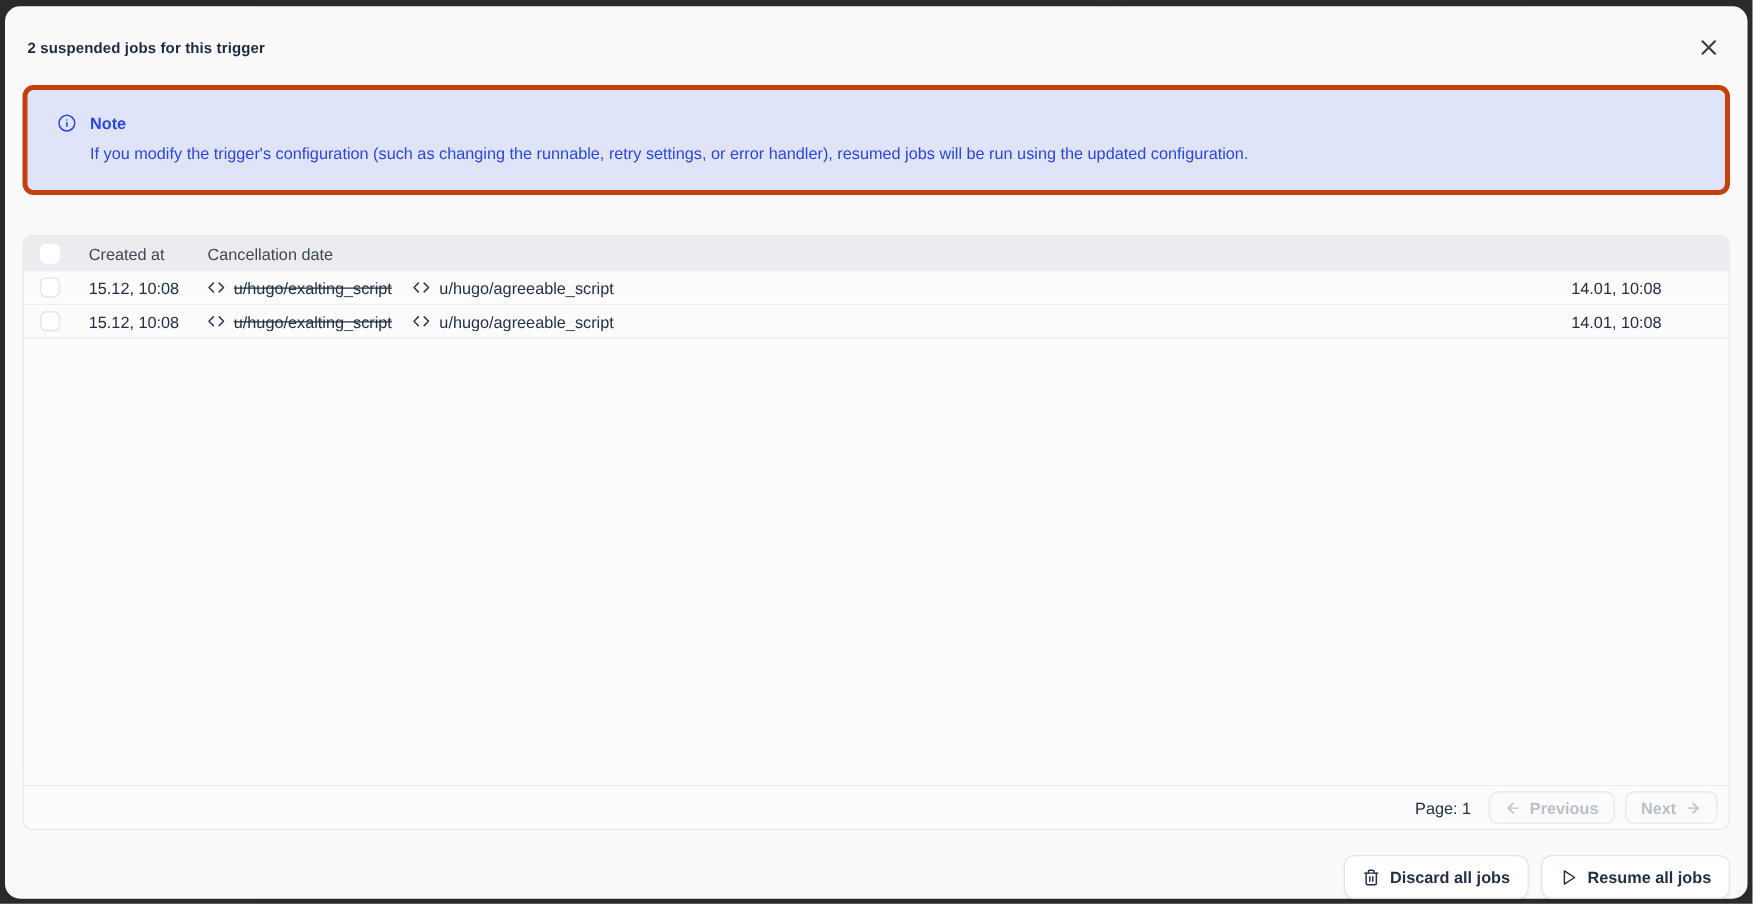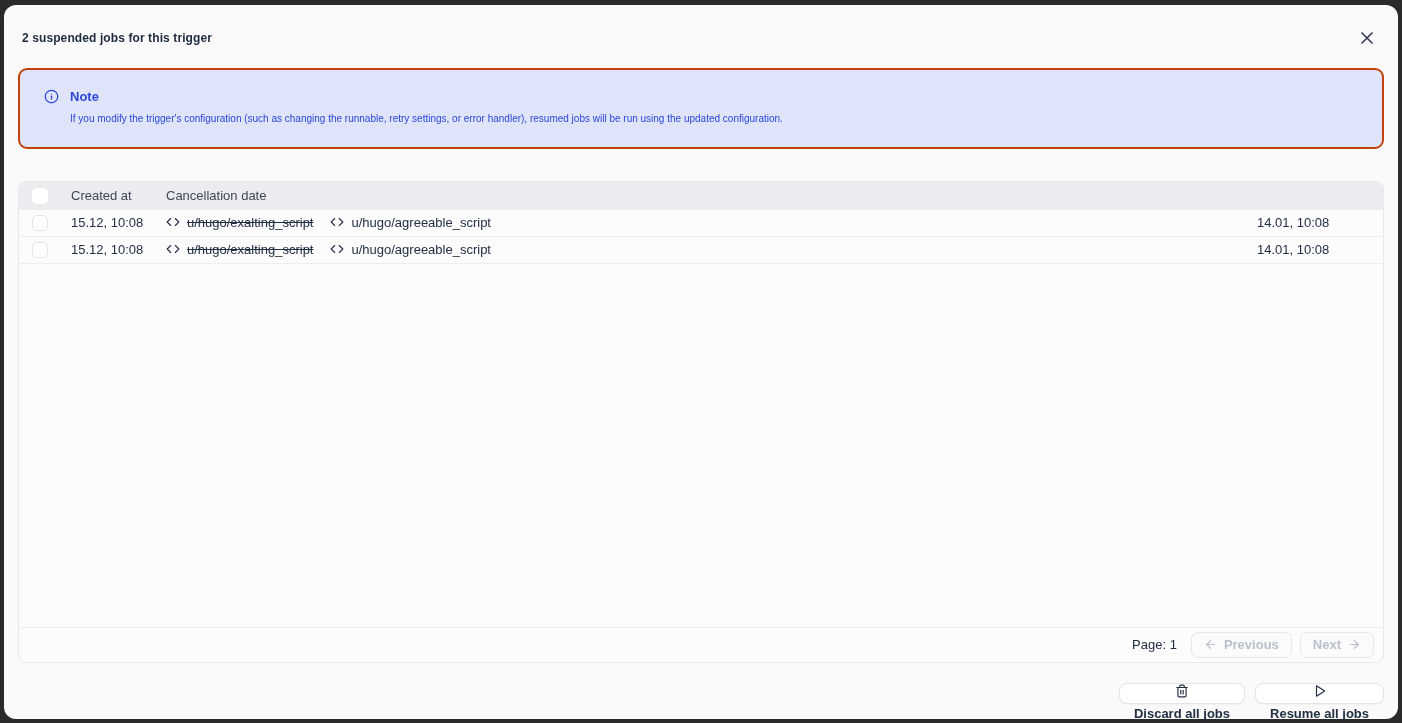--- a/index.html
+++ b/index.html
@@ -47,32 +47,32 @@
     width: 26px; height: 26px;
     display: flex; align-items: center; justify-content: center;
     background: transparent; border: none; cursor: pointer;
     color: #323d52;
   }
   .close-btn svg { width: 20px; height: 20px; }
 
   
   .note-banner {
     background: #e0e4fb;
-    border: 2px solid #c2410c;
+    border: 4px solid #c2410c;
     border-radius: 9px;
     padding: 19px 22px 21px 24px;
     color: #2b46d9;
   }
   .note-head {
     display: flex; align-items: center; gap: 11px;
   }
   .note-head svg { width: 15px; height: 15px; flex: none; }
   .note-heading { font-size: 13px; font-weight: 700; }
   .note-body {
-    font-size: 10px;
+    font-size: 13px;
     margin-top: 9px;
     margin-left: 26px;
     line-height: 1.25;
   }
 
   
   .table-card {
     margin-top: 32px;
     height: 482px;
     border: 1px solid #e7e7ec;
@@ -147,33 +147,32 @@
   .pg-btn svg { width: 13px; height: 13px; }
 
   
   .actions {
     margin-top: 20px;
     display: flex;
     justify-content: flex-end;
     gap: 10px;
   }
   .action-btn {
-    height: 21px;
+    height: 35px;
     padding: 0 14px;
     display: flex; align-items: center; gap: 8px;
     background: #ffffff;
     border: 1px solid #e3e4e8;
     border-radius: 8px;
     color: #222f44;
     font-size: 13px;
     font-weight: 700;
     font-family: "Liberation Sans", sans-serif;
     cursor: pointer;
     box-shadow: 0 1px 2px rgba(20,25,40,.04);
-    flex-direction: column;
   }
   .action-btn svg { width: 14px; height: 14px; }
 </style>
 </head>
 <body>
 
 <span class="backdrop-text">Metadata</span>
 
 <div class="modal">
 

